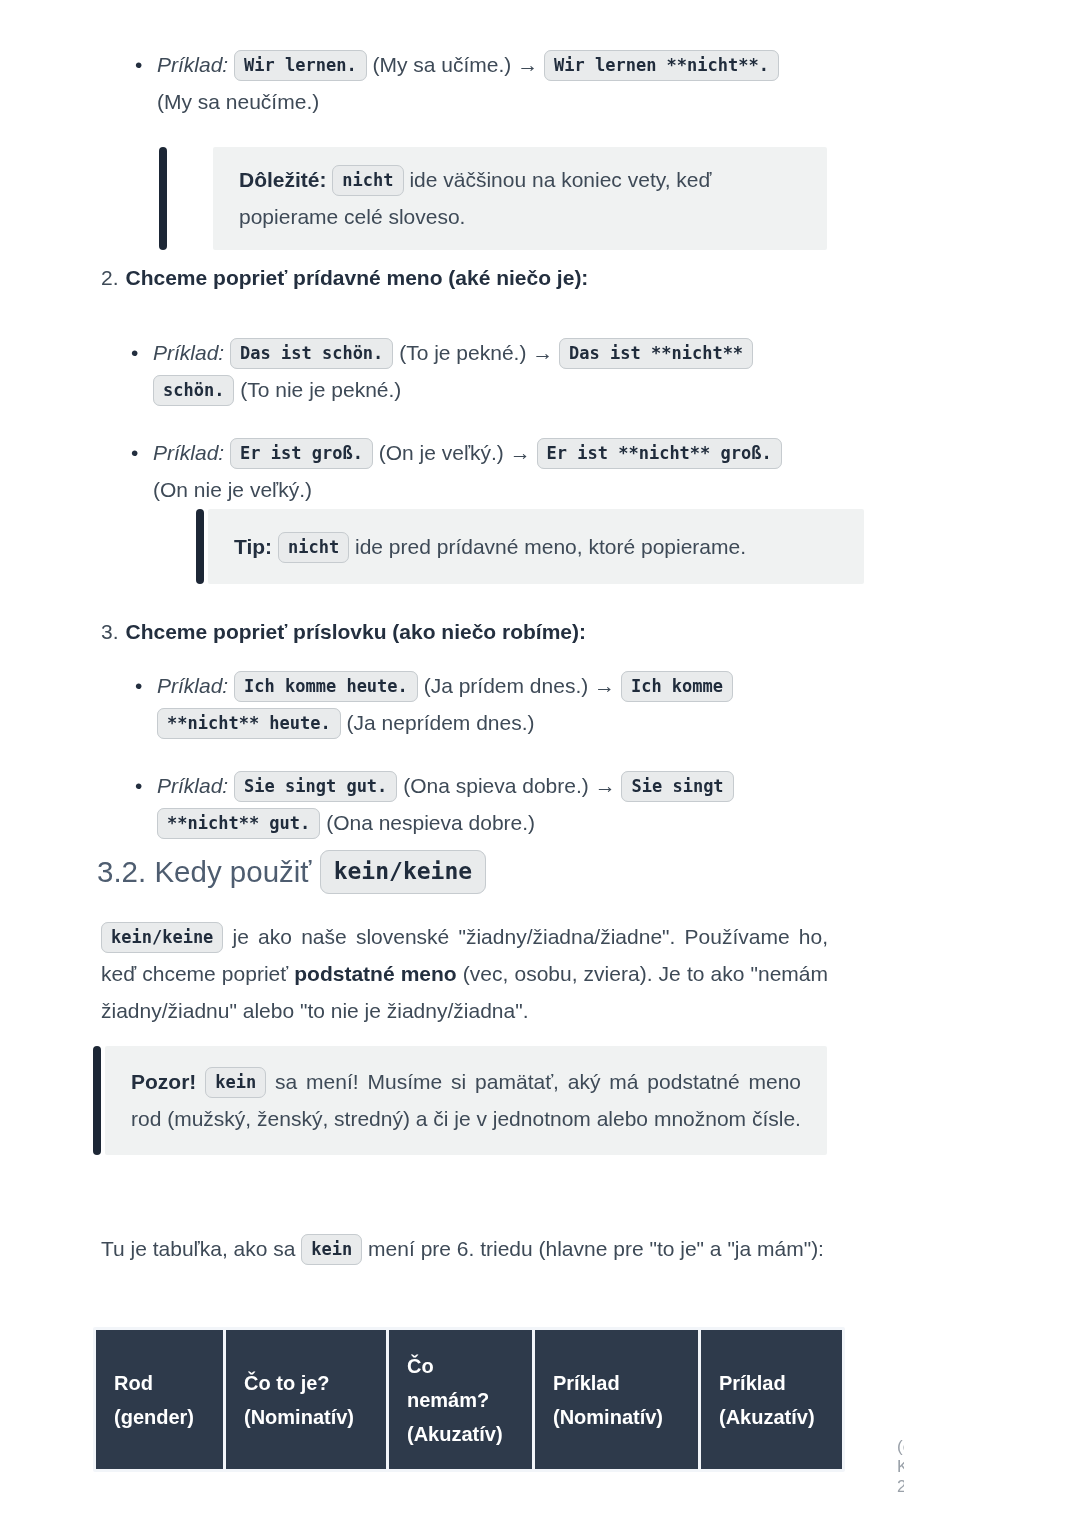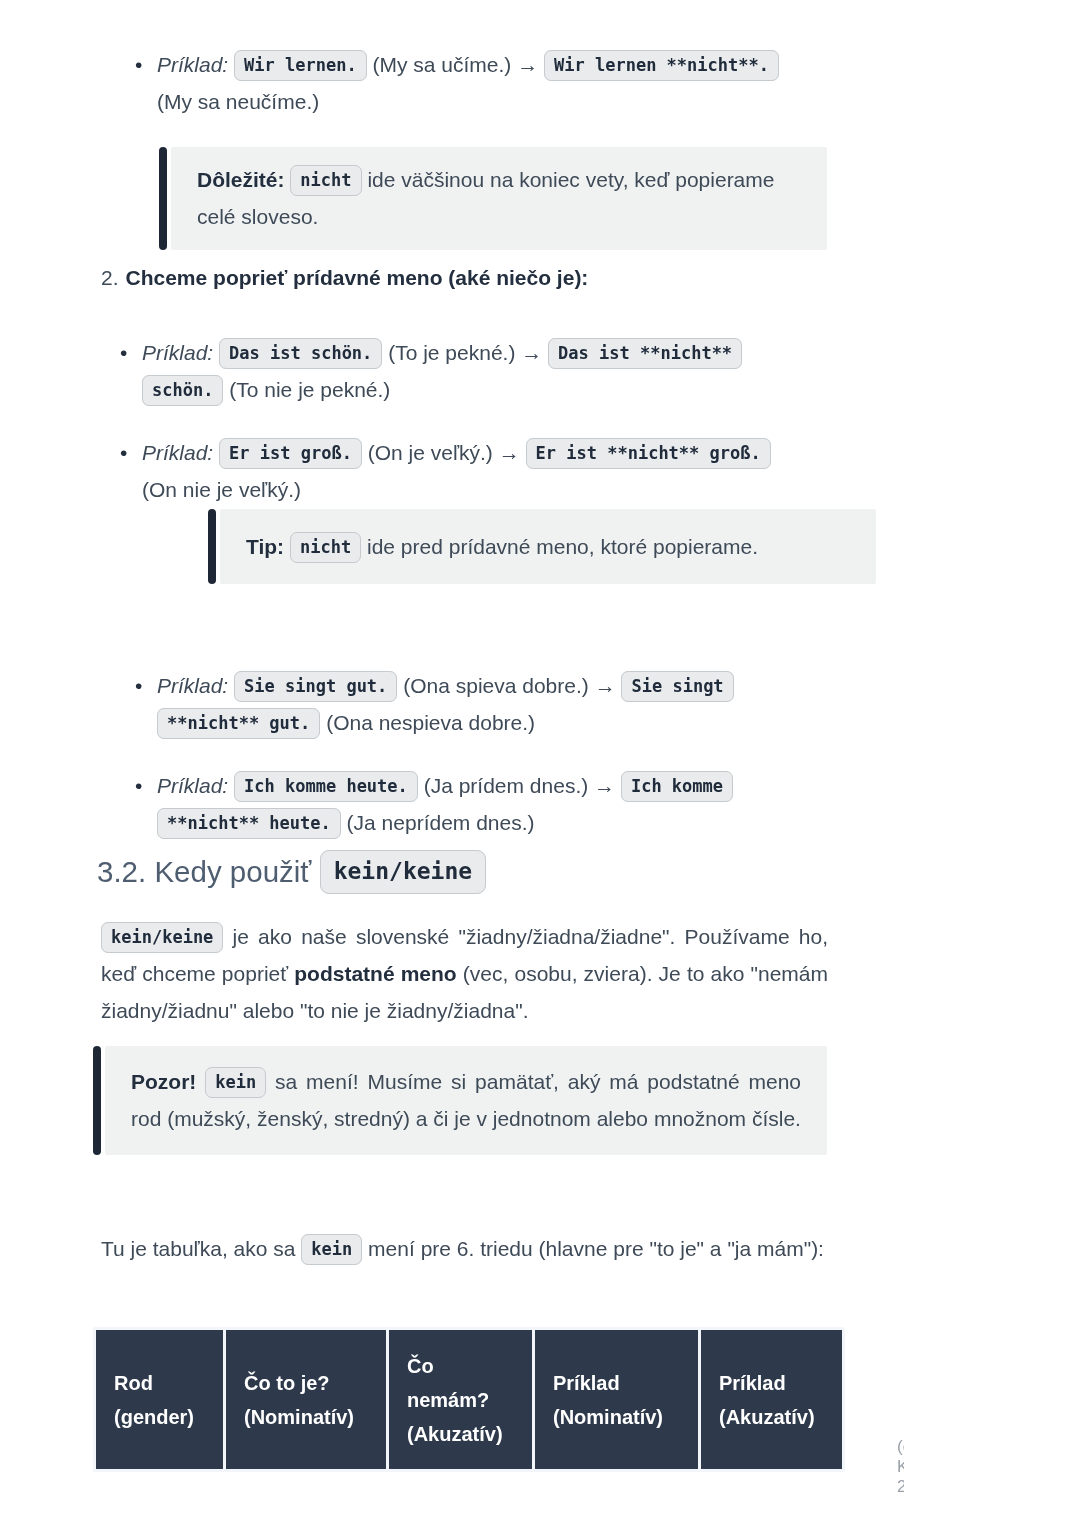--- a/index.html
+++ b/index.html
@@ -93,78 +93,81 @@
     <li>
       <span class="ex-label">Príklad:</span>
       <code class="chip">Wir lernen.</code>
       <span>(My sa učíme.)</span>
       <span class="arrow">→</span>
       <code class="chip">Wir lernen **nicht**.</code>
       <span>(My sa neučíme.)</span>
     </li>
   </ul>
 
-  <div class="callout abs" style="left:159px;top:147px;width:668px;">
+  <div class="callout abs" style="left:159px;top:147px;width:668px;gap:42px;">
     <span class="bar"></span>
     <div class="cbody">
       <b>Dôležité:</b>
       <code class="chip">nicht</code>
       <span>ide väčšinou na koniec vety, keď popierame celé sloveso.</span>
     </div>
   </div>
 
   <div class="point abs" style="left:101px;top:259px;">
     <span class="pnum">2.</span><b class="ptext">Chceme poprieť prídavné meno (aké niečo je):</b>
   </div>
 
-  <ul class="bullets abs" style="left:118px;top:334px;">
+  <ul class="bullets abs" style="left:129px;top:334px;">
     <li>
       <span class="ex-label">Príklad:</span>
       <code class="chip">Das ist schön.</code>
       <span>(To je pekné.)</span>
       <span class="arrow">→</span>
       <code class="chip">Das ist **nicht** schön.</code>
       <span>(To nie je pekné.)</span>
     </li>
     <li>
       <span class="ex-label">Príklad:</span>
       <code class="chip">Er ist groß.</code>
       <span>(On je veľký.)</span>
       <span class="arrow">→</span>
       <code class="chip">Er ist **nicht** groß.</code>
       <span>(On nie je veľký.)</span>
     </li>
   </ul>
 
-  <div class="callout callout-tip abs" style="left:160px;top:509px;width:668px;padding-left:48px;">
+  <div class="callout callout-tip abs" style="left:148px;top:509px;width:668px;padding-left:48px;">
     <span class="bar"></span>
     <div class="cbody">
       <b>Tip:</b>
       <code class="chip">nicht</code>
       <span>ide pred prídavné meno, ktoré popierame.</span>
     </div>
   </div>
 
+  <div class="point abs" style="left:101px;top:613px;">
+    <span class="pnum">3.</span><b class="ptext">Chceme poprieť príslovku (ako niečo robíme):</b>
+  </div>
 
   <ul class="bullets abs" style="left:133px;top:667px;">
+    <li>
+      <span class="ex-label">Príklad:</span>
+      <code class="chip">Ich komme heute.</code>
+      <span>(Ja prídem dnes.)</span>
+      <span class="arrow">→</span>
+      <code class="chip">Ich komme **nicht** heute.</code>
+      <span>(Ja neprídem dnes.)</span>
+    </li>
     <li>
       <span class="ex-label">Príklad:</span>
       <code class="chip">Sie singt gut.</code>
       <span>(Ona spieva dobre.)</span>
       <span class="arrow">→</span>
       <code class="chip">Sie singt **nicht** gut.</code>
       <span>(Ona nespieva dobre.)</span>
-    </li>
-    <li>
-      <span class="ex-label">Príklad:</span>
-      <code class="chip">Ich komme heute.</code>
-      <span>(Ja prídem dnes.)</span>
-      <span class="arrow">→</span>
-      <code class="chip">Ich komme **nicht** heute.</code>
-      <span>(Ja neprídem dnes.)</span>
     </li>
   </ul>
 
   <h2 class="sec abs" style="left:93px;top:846px;">
     <span>3.2. Kedy použiť</span>
     <code class="chip chip-lg">kein/keine</code>
   </h2>
 
   <p class="para abs" style="left:93px;top:910px;">
     <code class="chip">kein/keine</code>

